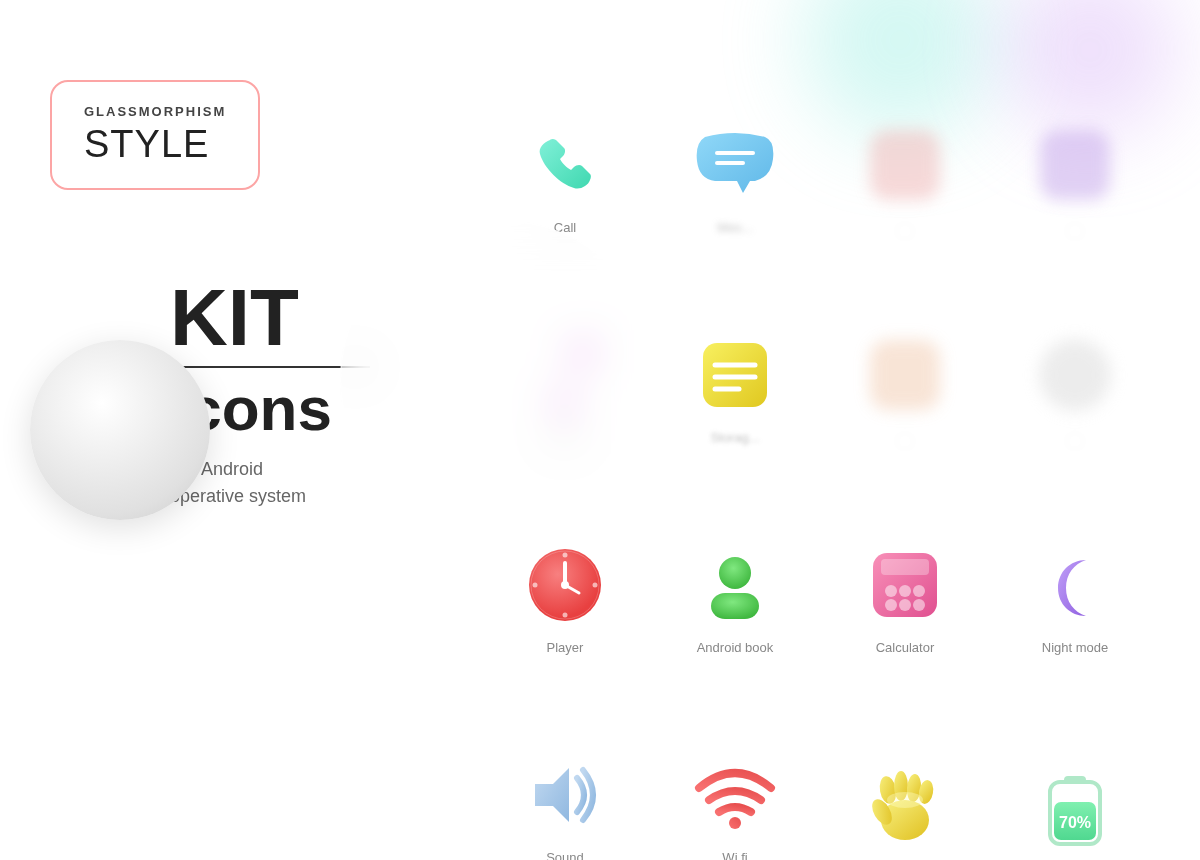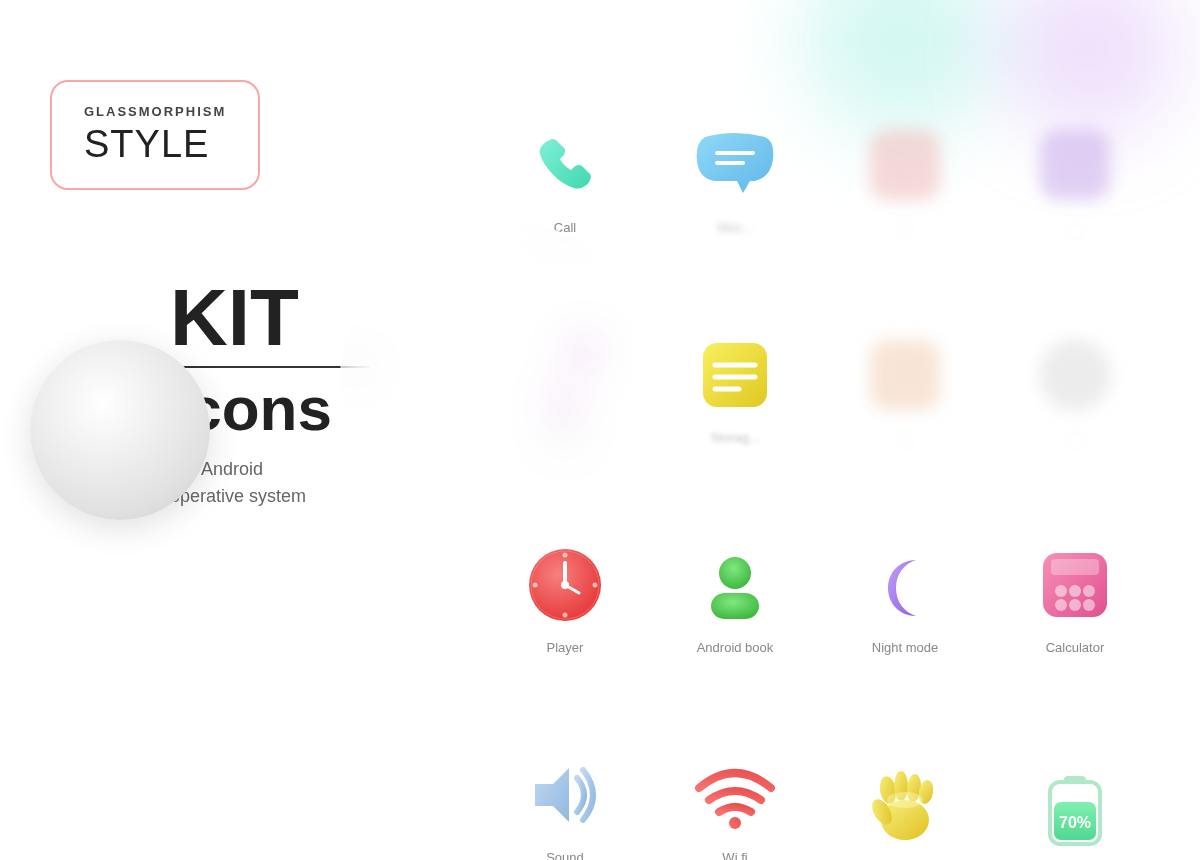--- a/index.html
+++ b/index.html
@@ -341,36 +341,20 @@
 
           <rect x="16" y="48" width="48" height="26" rx="14" fill="url(#addrGrad)"></rect>
         </svg>
       </div>
       <span class="icon-label">Android book</span>
     </div>
 
 
     <div class="icon-cell">
       <div class="icon-img">
-        <svg width="75" height="75" viewBox="0 0 75 75">
-          <defs>
-            <linearGradient id="nightGrad" x1="0%" y1="0%" x2="100%" y2="100%">
-              <stop offset="0%" style="stop-color:#c0a0f8"></stop>
-              <stop offset="100%" style="stop-color:#9060e0"></stop>
-            </linearGradient>
-          </defs>
-
-          <path d="M48 12 C32 12, 20 24, 20 40 C20 56, 32 68, 48 68 C36 64, 28 54, 28 40 C28 26, 36 16, 48 12 Z" fill="url(#nightGrad)"></path>
-        </svg>
-      </div>
-      <span class="icon-label">Night mode</span>
-    </div>
-
-    <div class="icon-cell">
-      <div class="icon-img">
         <svg width="80" height="80" viewBox="0 0 80 80">
           <defs>
             <linearGradient id="calcGrad" x1="0%" y1="0%" x2="100%" y2="100%">
               <stop offset="0%" style="stop-color:#f890b8"></stop>
               <stop offset="100%" style="stop-color:#e05090"></stop>
             </linearGradient>
           </defs>
           <rect x="8" y="8" width="64" height="64" rx="14" fill="url(#calcGrad)"></rect>
 
           <rect x="16" y="14" width="48" height="16" rx="4" fill="rgba(255,255,255,0.3)"></rect>
@@ -381,20 +365,36 @@
           <circle cx="26" cy="60" r="6" fill="rgba(255,255,255,0.5)"></circle>
           <circle cx="40" cy="60" r="6" fill="rgba(255,255,255,0.5)"></circle>
           <circle cx="54" cy="60" r="6" fill="rgba(255,255,255,0.5)"></circle>
         </svg>
       </div>
       <span class="icon-label">Calculator</span>
     </div>
 
     <div class="icon-cell">
       <div class="icon-img">
+        <svg width="75" height="75" viewBox="0 0 75 75">
+          <defs>
+            <linearGradient id="nightGrad" x1="0%" y1="0%" x2="100%" y2="100%">
+              <stop offset="0%" style="stop-color:#c0a0f8"></stop>
+              <stop offset="100%" style="stop-color:#9060e0"></stop>
+            </linearGradient>
+          </defs>
+
+          <path d="M48 12 C32 12, 20 24, 20 40 C20 56, 32 68, 48 68 C36 64, 28 54, 28 40 C28 26, 36 16, 48 12 Z" fill="url(#nightGrad)"></path>
+        </svg>
+      </div>
+      <span class="icon-label">Night mode</span>
+    </div>
+
+    <div class="icon-cell">
+      <div class="icon-img">
         <svg width="80" height="75" viewBox="0 0 80 75">
           <defs>
             <linearGradient id="soundGrad" x1="0%" y1="0%" x2="100%" y2="100%">
               <stop offset="0%" style="stop-color:#c0d8f0"></stop>
               <stop offset="100%" style="stop-color:#90b8e0"></stop>
             </linearGradient>
           </defs>
 
           <path d="M10 26 L28 26 L44 10 L44 64 L28 48 L10 48 Z" fill="url(#soundGrad)"></path>
 

